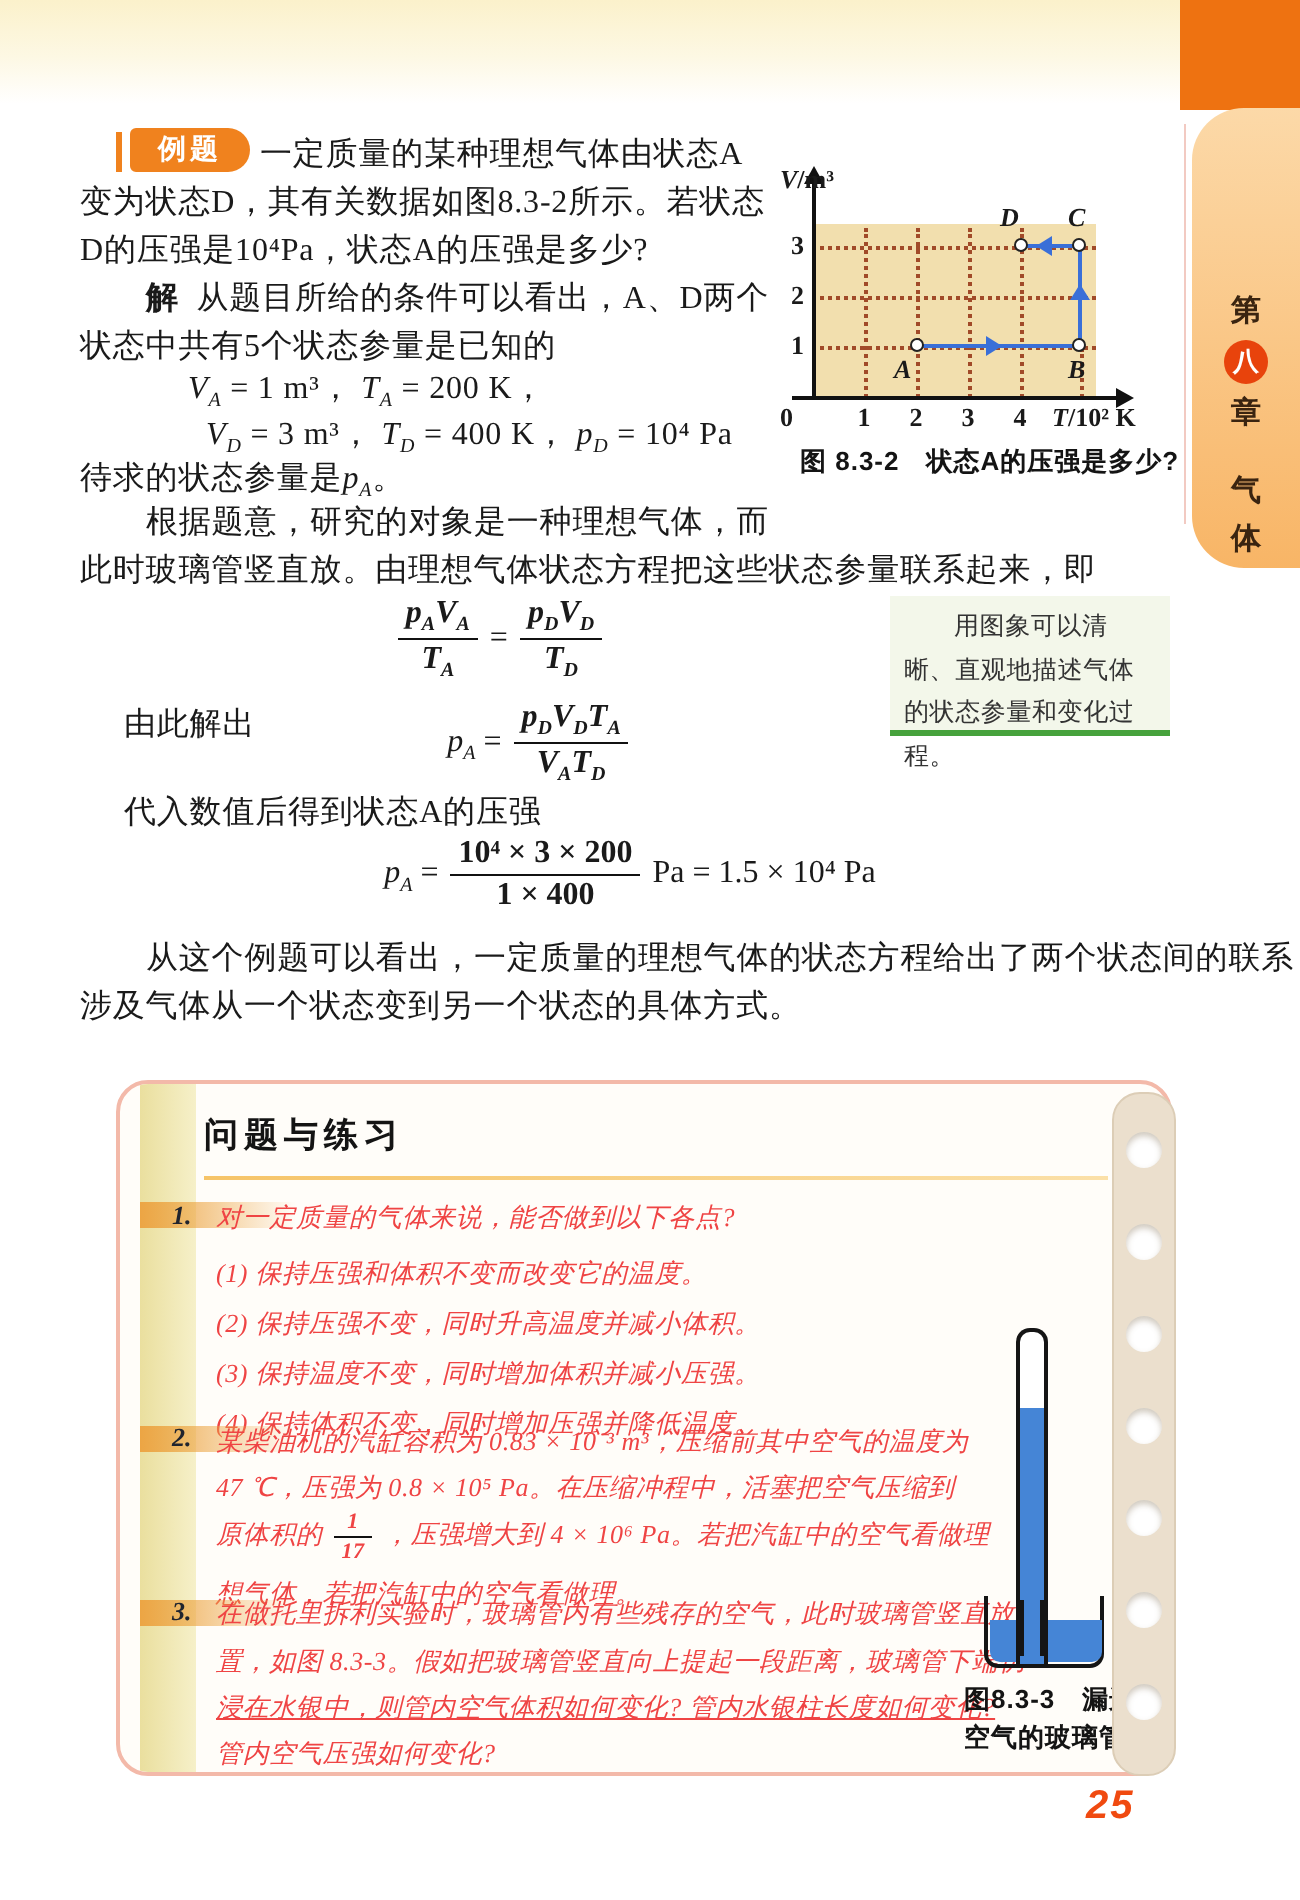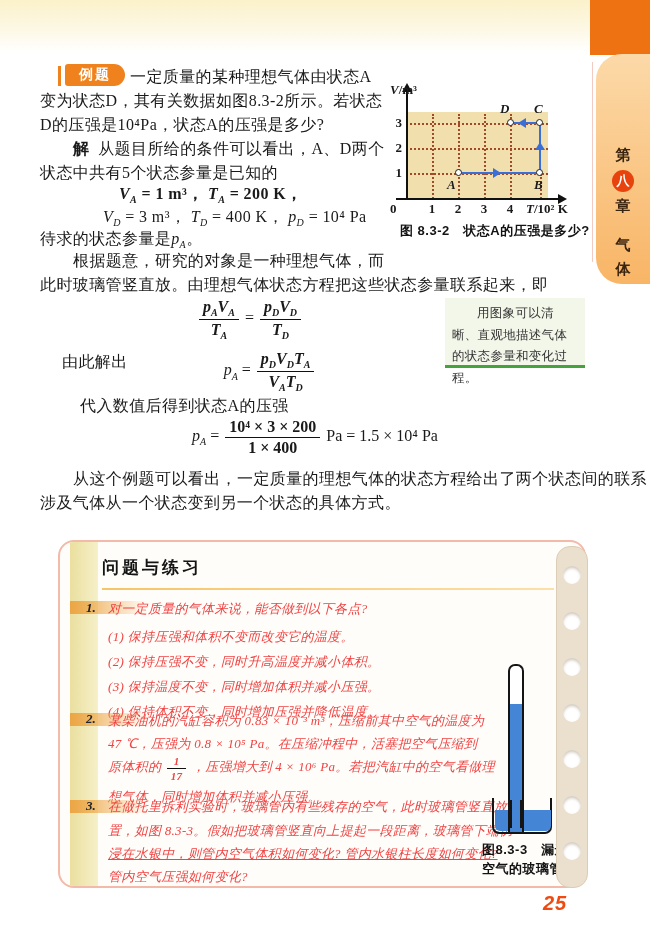--- a/index.html
+++ b/index.html
@@ -100,31 +100,31 @@
 
   <div class="abs badge-bar"></div>
   <div class="abs badge">例题</div>
 
   <div class="line" style="left:130px;top:67px;">一定质量的某种理想气体由状态A</div>
   <div class="line" style="left:40px;top:91px;">变为状态D，其有关数据如图8.3-2所示。若状态</div>
   <div class="line" style="left:40px;top:115px;">D的压强是10⁴Pa，状态A的压强是多少?</div>
 
   <div class="line" style="left:73px;top:139px;"><span class="bold-cjk">解</span>&nbsp;&nbsp;<span>从题目所给的条件可以看出，A、D两个</span></div>
   <div class="line" style="left:40px;top:163px;">状态中共有5个状态参量是已知的</div>
-  <div class="line" style="left:119px;top:184px;font-weight:bold;"><i>V</i><sub>A</sub> = 1 m³，  <i>T</i><sub>A</sub> = 200 K，</div>
+  <div class="line" style="left:94px;top:184px;"><i>V</i><sub>A</sub> = 1 m³，  <i>T</i><sub>A</sub> = 200 K，</div>
   <div class="line" style="left:103px;top:207px;"><i>V</i><sub>D</sub> = 3 m³，  <i>T</i><sub>D</sub> = 400 K，  <i>p</i><sub>D</sub> = 10⁴ Pa</div>
   <div class="line" style="left:40px;top:229px;">待求的状态参量是<i>p</i><sub>A</sub>。</div>
 
   <div class="line" style="left:73px;top:251px;">根据题意，研究的对象是一种理想气体，而</div>
   <div class="line" style="left:40px;top:275px;">此时玻璃管竖直放。由理想气体状态方程把这些状态参量联系起来，即</div>
 
   <div class="eq" style="left:140px;top:298px;width:220px;"><span class="frac"><span class="num"><i>p</i><sub>A</sub><i>V</i><sub>A</sub></span><span class="den"><i>T</i><sub>A</sub></span></span> = <span class="frac"><span class="num"><i>p</i><sub>D</sub><i>V</i><sub>D</sub></span><span class="den"><i>T</i><sub>D</sub></span></span></div>
   <div class="line" style="left:62px;top:352px;">由此解出</div>
   <div class="eq" style="left:150px;top:350px;width:240px;"><i>p</i><sub>A</sub> = <span class="frac"><span class="num"><i>p</i><sub>D</sub><i>V</i><sub>D</sub><i>T</i><sub>A</sub></span><span class="den"><i>V</i><sub>A</sub><i>T</i><sub>D</sub></span></span></div>
-  <div class="line" style="left:80px;top:396px;">代入数值后得到状态A的压强</div>
+  <div class="line" style="left:62px;top:396px;">代入数值后得到状态A的压强</div>
   <div class="eq" style="left:150px;top:418px;width:330px;"><i>p</i><sub>A</sub> = <span class="frac"><span class="num">10⁴ × 3 × 200</span><span class="den">1 × 400</span></span> Pa = 1.5 × 10⁴ Pa</div>
 
   <div class="abs note-box">用图象可以清晰、直观地描述气体的状态参量和变化过程。</div>
 
   <div class="line" style="left:73px;top:469px;">从这个例题可以看出，一定质量的理想气体的状态方程给出了两个状态间的联系，并不</div>
   <div class="line" style="left:40px;top:493px;">涉及气体从一个状态变到另一个状态的具体方式。</div>
 
   <div class="abs fig832">
     <div class="plot-bg"></div>
     <div class="gridh" style="top:35px;"></div>
@@ -181,21 +181,21 @@
     <div class="qline" style="left:48px;top:86px;">(1) 保持压强和体积不变而改变它的温度。</div>
     <div class="qline" style="left:48px;top:111px;">(2) 保持压强不变，同时升高温度并减小体积。</div>
     <div class="qline" style="left:48px;top:136px;">(3) 保持温度不变，同时增加体积并减小压强。</div>
     <div class="qline" style="left:48px;top:161px;">(4) 保持体积不变，同时增加压强并降低温度。</div>
 
     <div class="hl" style="top:171px;"></div>
     <div class="qnum" style="left:26px;top:169px;">2.</div>
     <div class="qline" style="left:48px;top:169px;">某柴油机的汽缸容积为 0.83 × 10⁻³ m³，压缩前其中空气的温度为</div>
     <div class="qline" style="left:48px;top:193px;">47 ℃，压强为 0.8 × 10⁵ Pa。在压缩冲程中，活塞把空气压缩到</div>
     <div class="qline" style="left:48px;top:213px;">原体积的 <span class="frac"><span class="num">1</span><span class="den">17</span></span> ，压强增大到 4 × 10⁶ Pa。若把汽缸中的空气看做理</div>
-    <div class="qline" style="left:48px;top:246px;">想气体，同时增加体积并减小压强。</div>
+    <div class="qline" style="left:48px;top:246px;">想气体，若把汽缸中的空气看做理。</div>
 
     <div class="hl" style="top:258px;"></div>
     <div class="qnum" style="left:26px;top:256px;">3.</div>
     <div class="qline" style="left:48px;top:256px;">在做托里拆利实验时，玻璃管内有些残存的空气，此时玻璃管竖直放</div>
     <div class="qline" style="left:48px;top:280px;">置，如图 8.3-3。假如把玻璃管竖直向上提起一段距离，玻璃管下端仍</div>
     <div class="qline" style="left:48px;top:303px;text-decoration:underline;">浸在水银中，则管内空气体积如何变化? 管内水银柱长度如何变化?</div>
     <div class="qline" style="left:48px;top:326px;">管内空气压强如何变化?</div>
   </div>
 
   <div class="abs vessel"></div>

